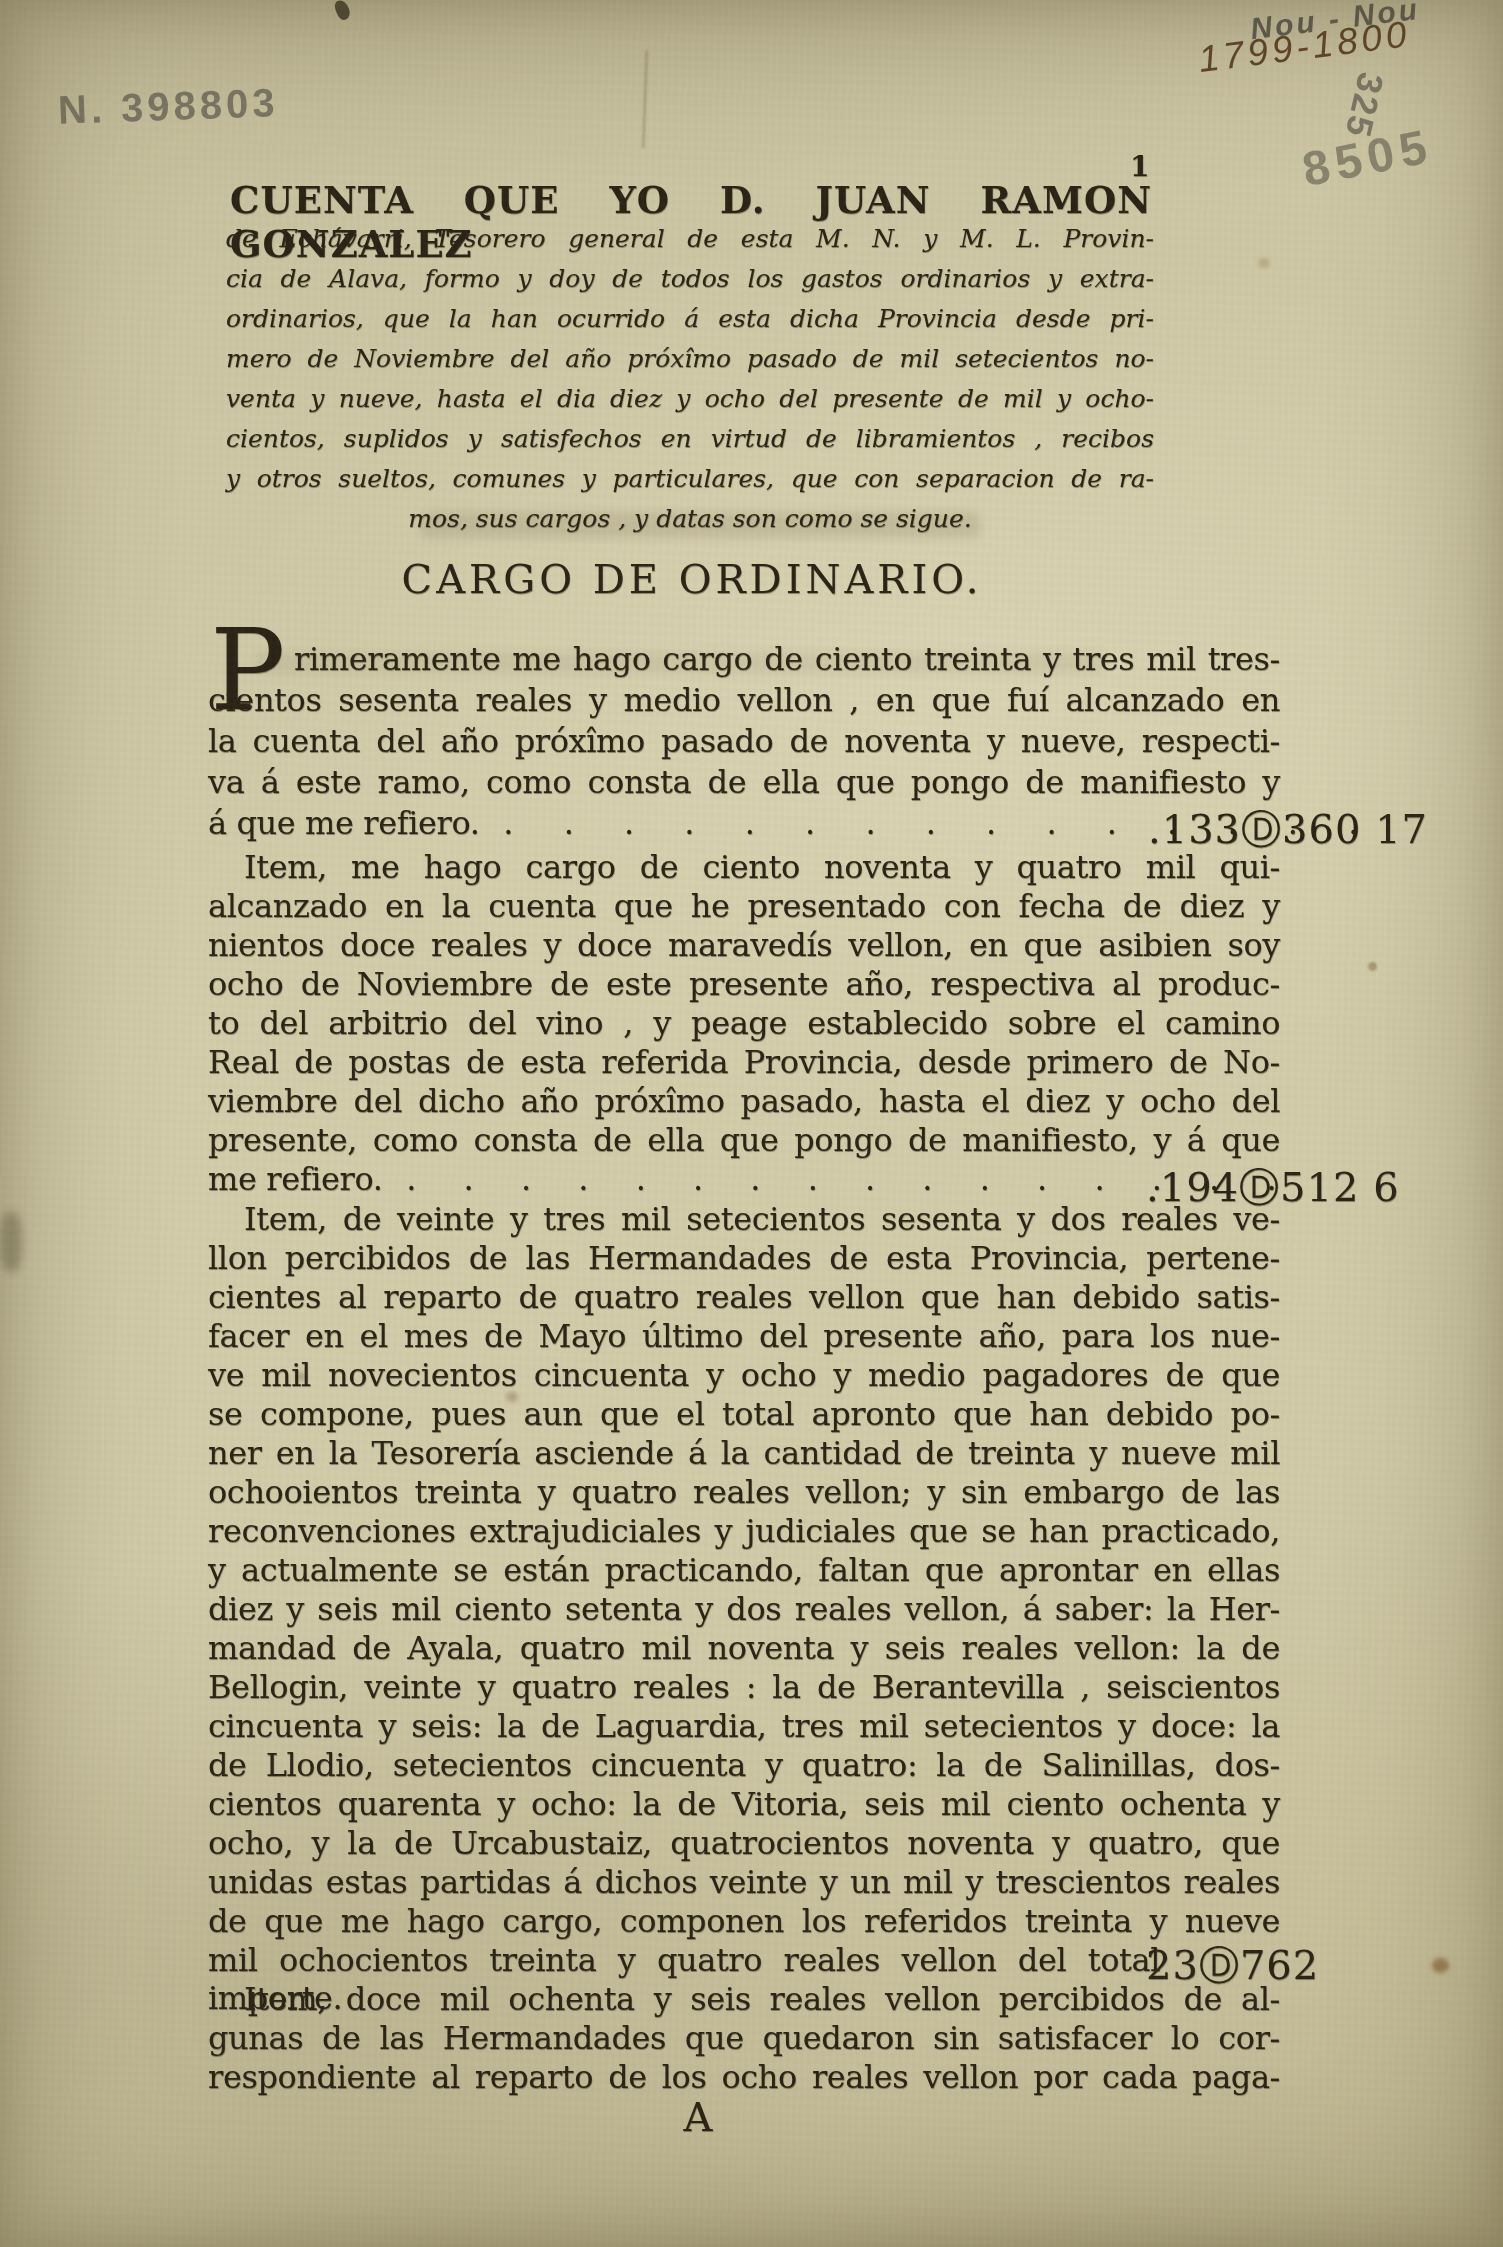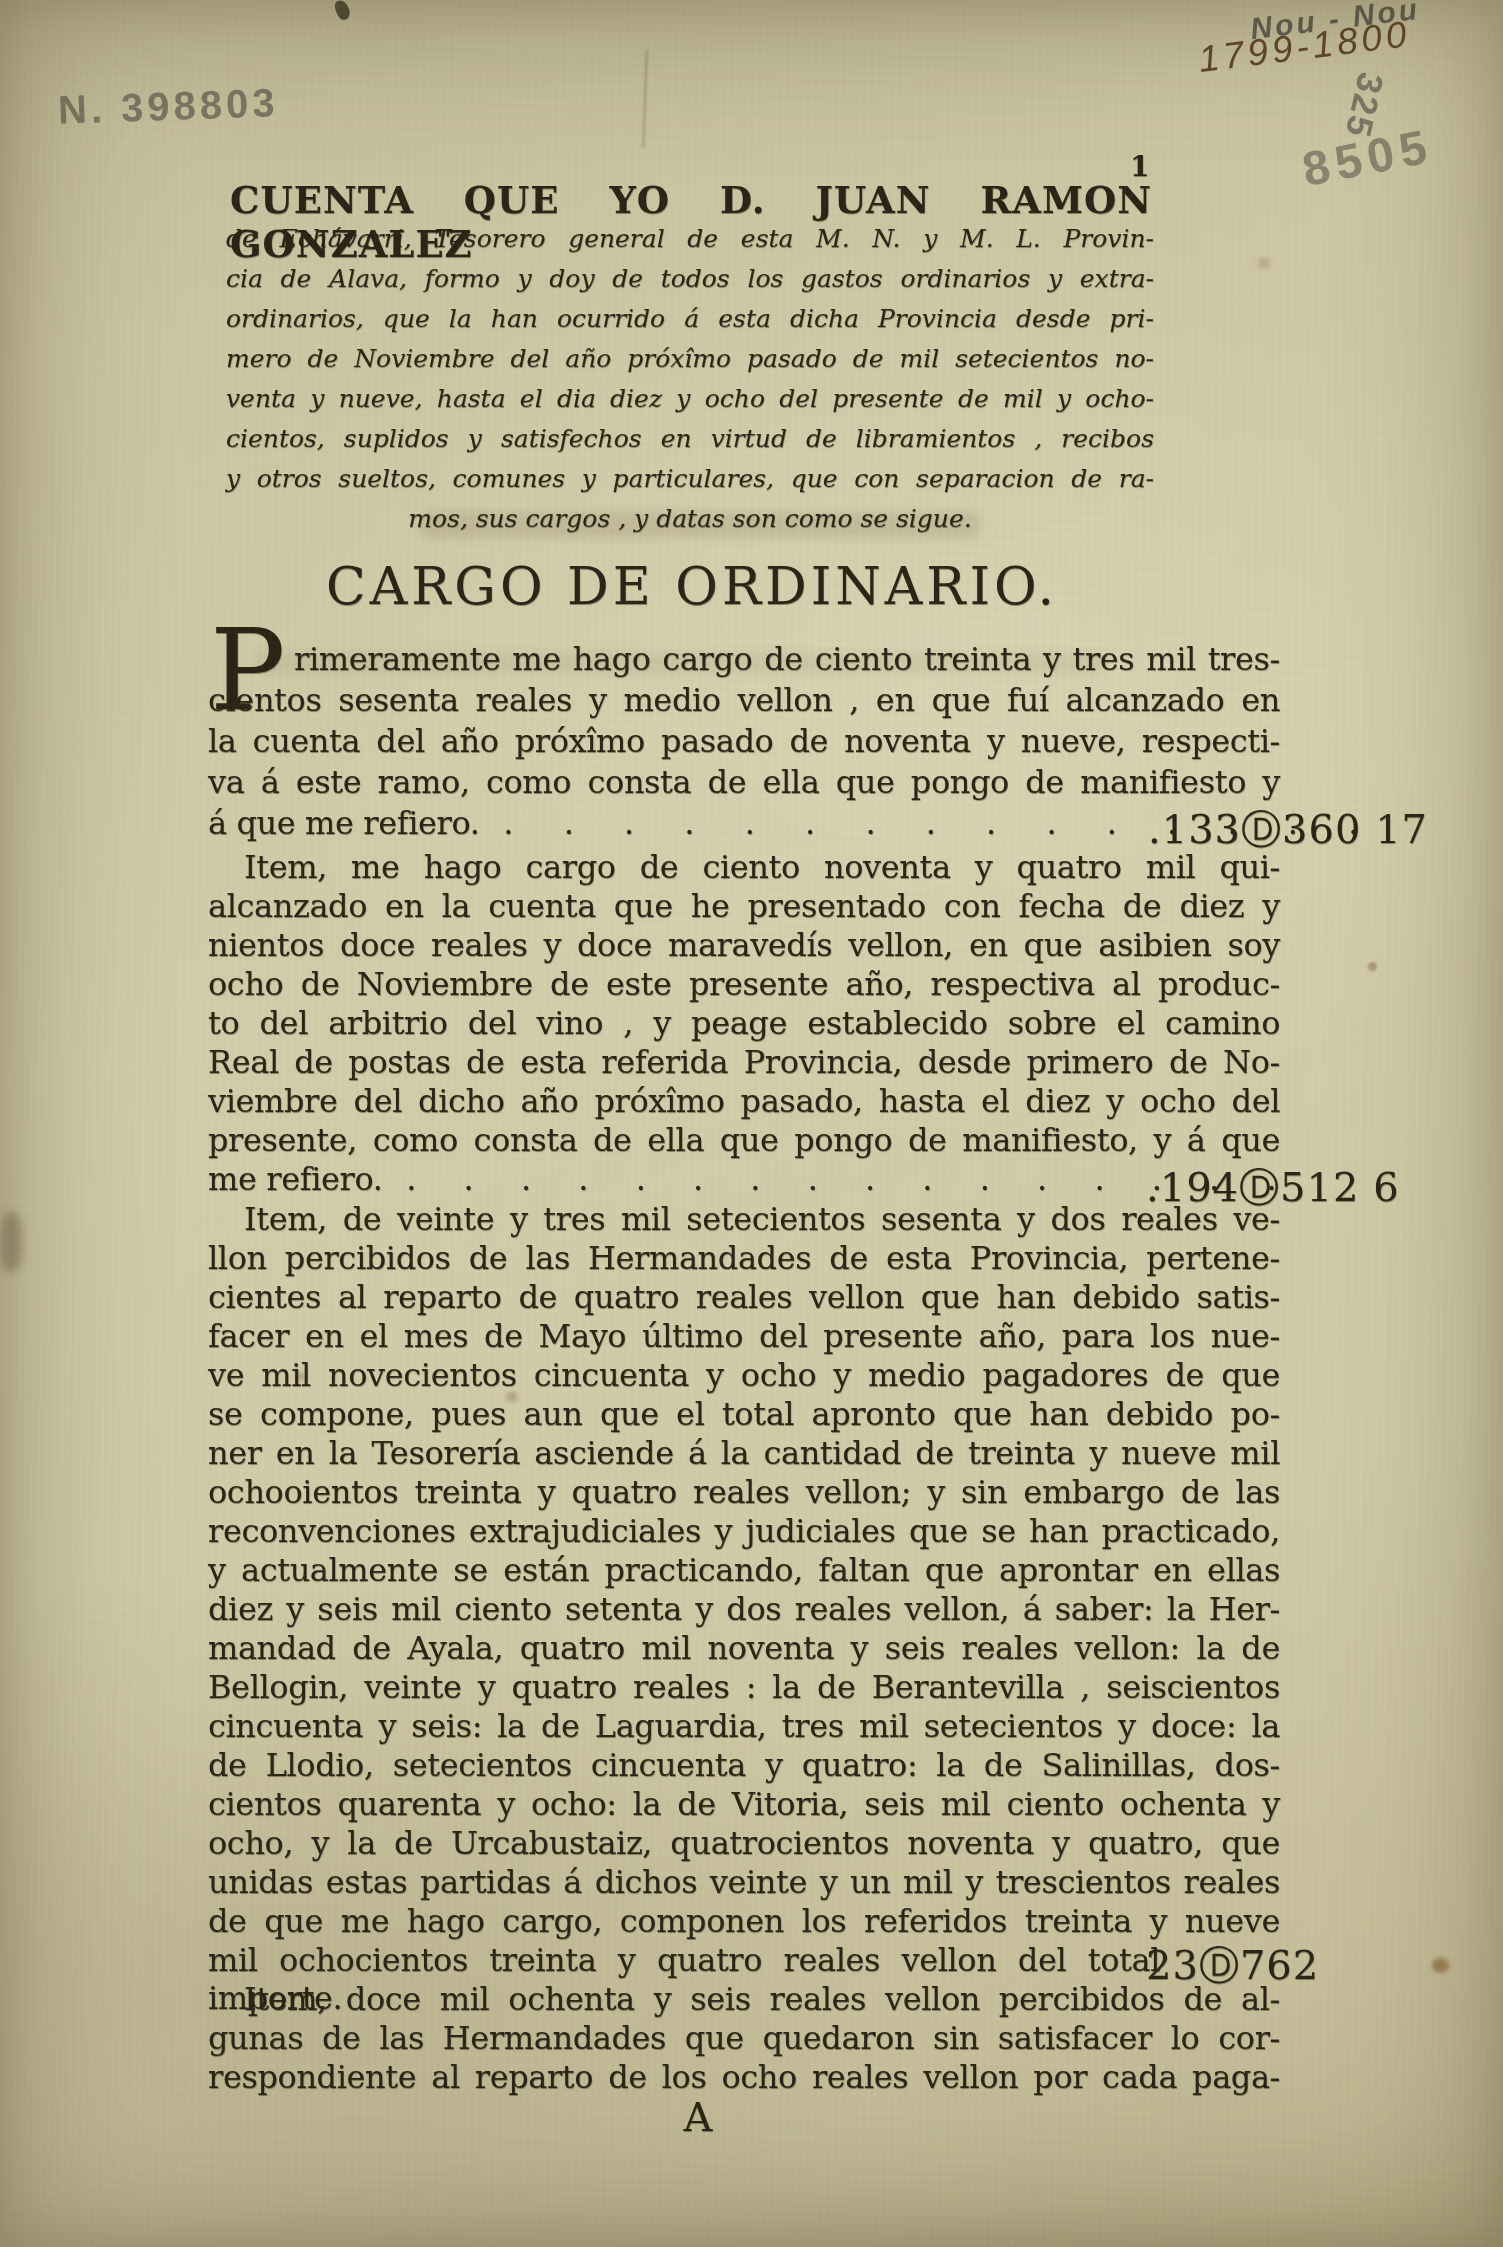--- a/index.html
+++ b/index.html
@@ -35,21 +35,21 @@
   .pagenum{position:absolute;left:1130px;top:150px;font-size:28px;font-weight:bold;}
 
   
   .t-caps{position:absolute;left:230px;top:178px;width:922px;font-size:37px;font-weight:bold;
     letter-spacing:1px;text-align:justify;text-align-last:justify;}
   .t-italic{position:absolute;left:226px;top:224px;width:928px;font-size:25px;font-style:italic;}
   .t-italic .jline{height:40px;}
   .t-close{text-align:center !important;text-align-last:center !important;}
 
   .heading{position:absolute;left:228px;top:556px;width:928px;text-align:center;
-    font-size:52px;letter-spacing:4px;font-weight:500;}
+    font-size:40px;letter-spacing:4px;font-weight:500;}
 
   
   .bodyblock{position:absolute;left:208px;width:1072px;font-size:32px;letter-spacing:-0.4px;}
   .jline{text-align:justify;text-align-last:justify;}
   .para1{top:640px;} .para1 .jline{height:41px;}
   .para2{top:848px;} .para2 .jline,.para3 .jline,.para4 .jline{height:39px;}
   .para3{top:1200px;}
   .para4{top:1980px;}
   .lastline{text-align:left;text-align-last:left;height:39px;white-space:nowrap;}
   .indent{padding-left:36px;}

